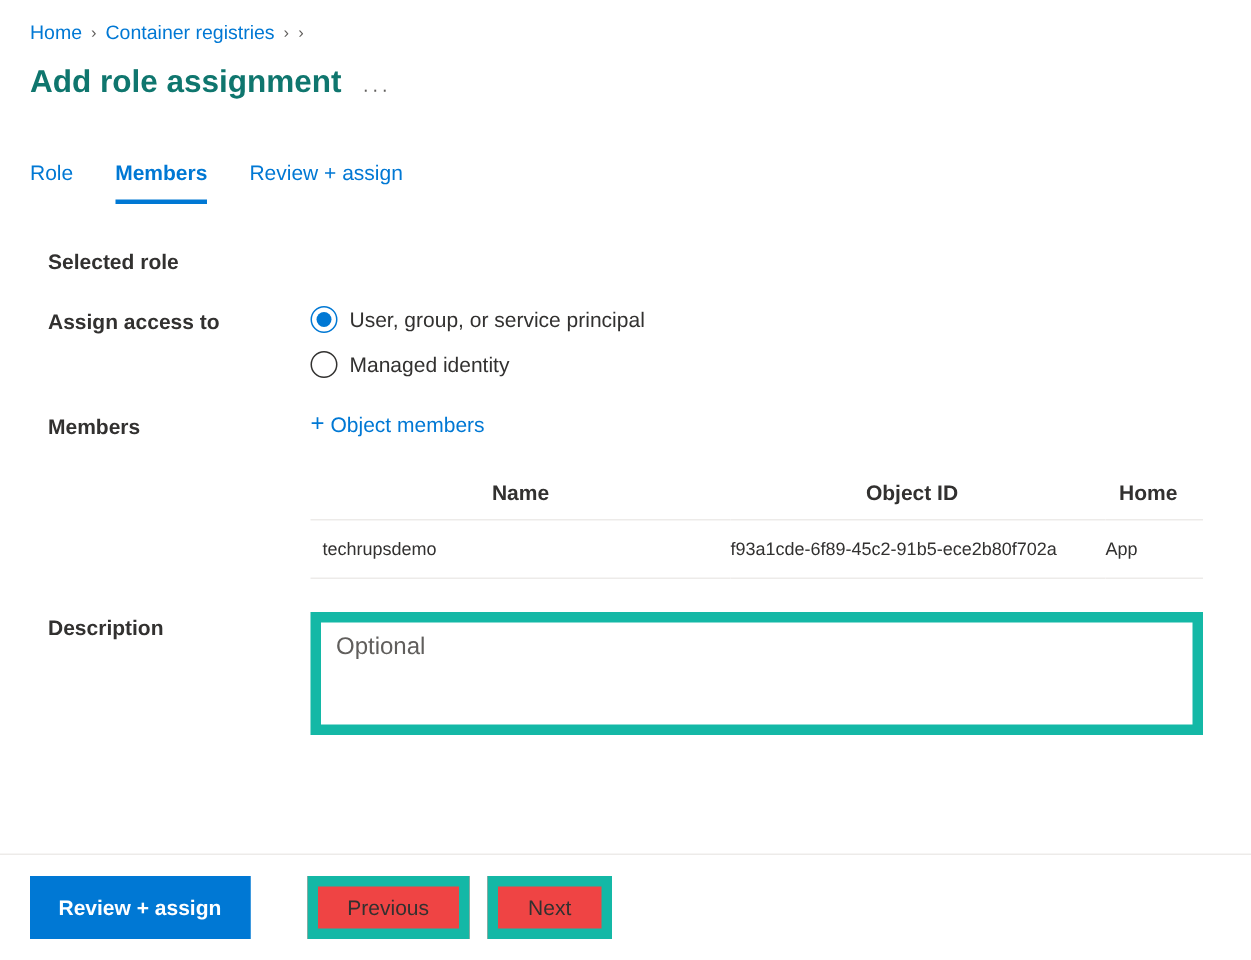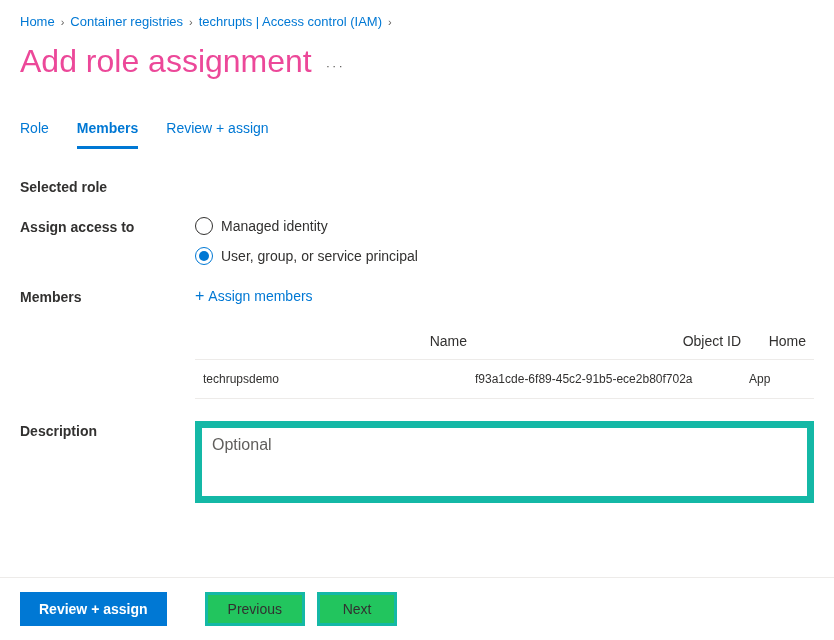--- a/index.html
+++ b/index.html
@@ -28,23 +28,23 @@
       color: #605e5c;
       font-size: 11px;
     }
     .page-title-row {
       display: flex;
       align-items: center;
       padding: 6px 20px 20px 20px;
       gap: 14px;
     }
     .page-title {
-      font-size: 32px;
-      font-weight: 400;
-      color: #ec4899;
+      font-size: 21px;
+      font-weight: 700;
+      color: #0f766e;
     }
     .more-icon {
       color: #605e5c;
       font-size: 13px;
       letter-spacing: 2px;
       cursor: pointer;
       padding-top: 8px;
     }
     .tabs {
       display: flex;
@@ -58,21 +58,21 @@
       padding-bottom: 10px;
       cursor: pointer;
       border-bottom: 3px solid transparent;
       text-align: center;
     }
     .tab.active {
       font-weight: 600;
       border-bottom: 3px solid #0078d4;
     }
     .form-area {
-      padding: 0 20px;
+      padding: 0 32px;
     }
     .form-row {
       display: flex;
       align-items: flex-start;
       margin-bottom: 22px;
     }
     .form-label {
       width: 175px;
       font-size: 14px;
       font-weight: 600;
@@ -128,22 +128,22 @@
       font-size: 16px;
       font-weight: 400;
     }
     .members-table {
       width: 100%;
       margin-top: 18px;
       border-collapse: collapse;
     }
     .members-table thead tr { border-bottom: 1px solid #edebe9; }
     .members-table th {
-      text-align: right;
-      font-weight: 400;
+      text-align: center;
+      font-weight: 700;
       font-size: 14px;
       color: #323130;
       padding: 10px 8px 10px 0;
     }
     .members-table th:first-child { padding-left: 8px; }
     .members-table tbody tr { border-bottom: 1px solid #edebe9; }
     .members-table td {
       font-size: 12px;
       padding: 12px 8px 12px 0;
     }
@@ -178,35 +178,34 @@
       min-width: 80px;
     }
     .btn-primary {
       background: #0078d4;
       color: #ffffff;
       border: 1px solid #0078d4;
       font-weight: 600;
       padding: 6px 18px;
     }
     .btn-secondary {
-      background: #22c55e;
-      color: #323130;
-      border: 3px solid #14b8a6;
+      background: #ef4444;
+      color: #323130;
+      border: 7px solid #14b8a6;
     }
     .btn-gap { margin-left: 26px; }
   </style>
 </head>
 <body>
 
 <div class="breadcrumb">
   <a>Home</a>
   <span class="chevron">›</span>
   <a>Container registries</a>
   <span class="chevron">›</span>
-  <a>techrupts | Access control (IAM)</a>
   <span class="chevron">›</span>
 </div>
 
 <div class="page-title-row">
   <h1 class="page-title">Add role assignment</h1>
   <span class="more-icon">···</span>
 </div>
 
 <div class="tabs">
   <div class="tab">Role</div>
@@ -216,40 +215,40 @@
 
 <div class="form-area">
   <div class="form-row">
     <div class="form-label">Selected role</div>
   </div>
 
   <div class="form-row">
     <div class="form-label">Assign access to</div>
     <div class="form-value">
       <div class="radio-group">
-        <div class="radio-option">
-          <span class="radio-circle"></span>
-          <span class="radio-label">Managed identity</span>
-        </div>
         <div class="radio-option selected">
           <span class="radio-circle">
               <span class="radio-dot"></span>
             </span>
           <span class="radio-label">User, group, or service principal</span>
         </div>
+        <div class="radio-option">
+          <span class="radio-circle"></span>
+          <span class="radio-label">Managed identity</span>
+        </div>
       </div>
     </div>
   </div>
 
   <div class="form-row">
     <div class="form-label">Members</div>
     <div class="form-value">
       <span class="select-members-link">
         <span class="plus-icon">+</span>
-        <span>Assign members</span>
+        <span>Object members</span>
       </span>
 
       <table class="members-table">
         <thead>
           <tr>
             <th style="width:280px">Name</th>
             <th>Object ID</th>
             <th style="width:65px">Home</th>
           </tr>
         </thead>

